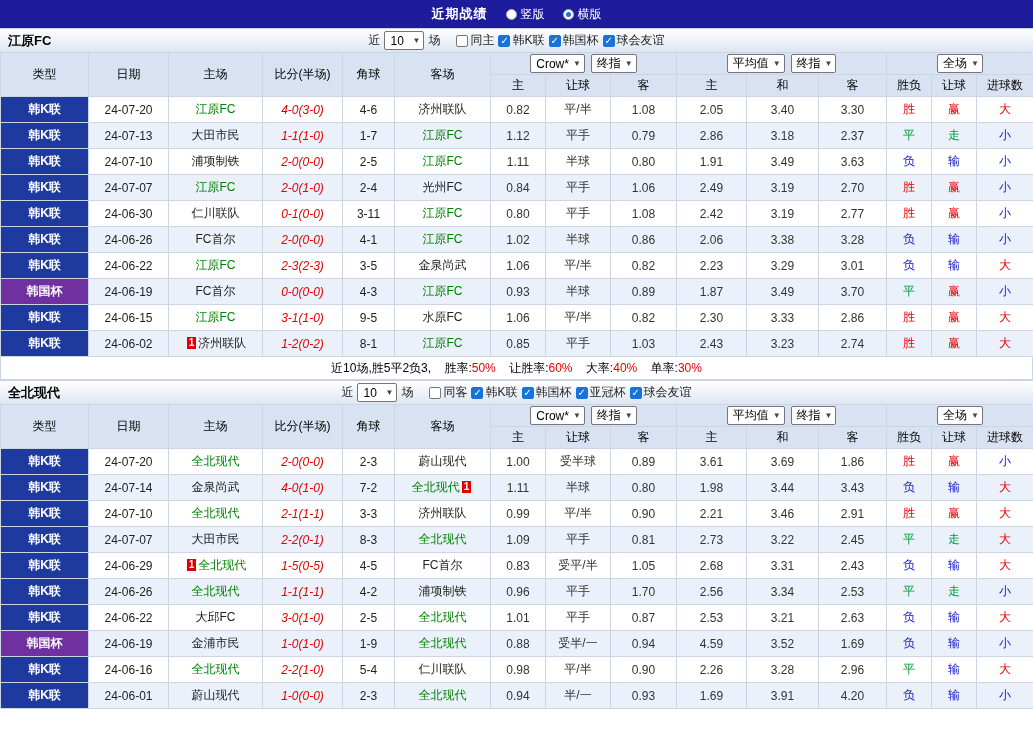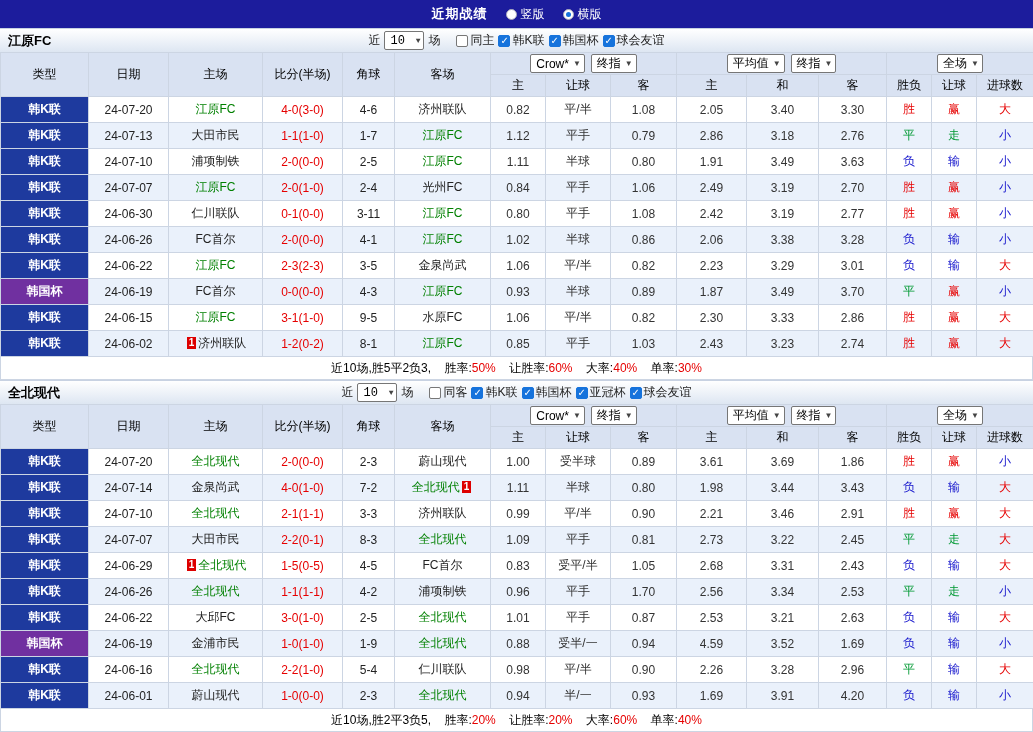--- a/index.html
+++ b/index.html
@@ -19,30 +19,30 @@
   .strip .team { position:absolute; left:8px; font-weight:bold; font-size:13px; color:#000; }
   .filter { margin:0 auto; display:flex; align-items:center; gap:4px; }
   .filter .gap { width:8px; }
   .chk { display:inline-flex; align-items:center; gap:2px; cursor:pointer; }
   .cb { width:12px; height:12px; border:1px solid #777; background:#fff; display:inline-block; position:relative; border-radius:2px; }
   .cb.checked { background:var(--accent-blue,#1673dc); border-color:var(--accent-blue,#1673dc); }
   .cb.checked::after { content:"\2713"; position:absolute; left:1px; top:-1px; color:#fff; font-size:10px; font-weight:bold; line-height:12px; }
   
   .sel { display:inline-flex; align-items:center; justify-content:space-between; gap:4px; border:1px solid #767676; border-radius:2px; background:#fff; height:19px; padding:0 3px 0 5px; cursor:pointer; font-size:12px; color:#000; }
   .sel .arr { font-size:8px; color:#444; }
-  .sel-count { min-width:40px;font-family:Liberation Mono, monospace; }
+  .sel-count { min-width:40px; }
   
   table { border-collapse:collapse; table-layout:fixed; width:1033px; }
   th, td { border:1px solid #ccd5e3; text-align:center; padding:0; white-space:nowrap; overflow:hidden; }
   thead th { background:var(--header-bg,#d9e2f2); font-weight:normal; color:#000; height:22px; }
   thead .selwrap { display:flex; align-items:center; justify-content:center; gap:6px; }
   tbody tr { height:26px; background:#fff; }
   tbody tr:nth-child(even) { background:var(--row-alt-bg,#eaf1fb); }
   td.type-cell { color:#fff; font-weight:bold; }
-  td.score { color:var(--score-red,#e60000); }
+  td.score { color:var(--score-red,#e60000);font-style:italic; }
   td.odds { color:#333; }
   .red-card { display:inline-block; background:#dd0000; color:#fff; font-size:10px; font-weight:bold; line-height:12px; height:12px; padding:0 2px; margin:0 2px; vertical-align:1px; }
   
   .summary { height:23px; line-height:22px; text-align:center; border:1px solid #ccd5e3; border-top:none; color:#000; }
   .summary .sl { margin-left:10px; }
   .summary .sv { color:var(--score-red,#e60000); }
 </style>
 </head>
 <body>
 
@@ -182,21 +182,21 @@
           <td>24-07-13</td>
           <td class="team"><span>大田市民</span></td>
           <td class="score">1-1(1-0)</td>
           <td>1-7</td>
           <td class="team"><span style="color: rgb(0, 128, 0);">江原FC</span></td>
           <td class="odds">1.12</td>
           <td class="odds">平手</td>
           <td class="odds">0.79</td>
           <td class="odds">2.86</td>
           <td class="odds">3.18</td>
-          <td class="odds">2.76</td>
+          <td class="odds">2.37</td>
           <td class="res" style="color: rgb(0, 153, 51);">平</td>
           <td class="res" style="color: rgb(0, 153, 51);">走</td>
           <td class="res" style="color: rgb(20, 20, 204);">小</td>
         </tr>
         <tr>
           <td class="type-cell" style="background: rgb(30, 58, 158);">韩K联</td>
           <td>24-07-10</td>
           <td class="team"><span>浦项制铁</span></td>
           <td class="score">2-0(0-0)</td>
           <td>2-5</td>
@@ -614,20 +614,13 @@
           <td class="odds">1.69</td>
           <td class="odds">3.91</td>
           <td class="odds">4.20</td>
           <td class="res" style="color: rgb(20, 20, 204);">负</td>
           <td class="res" style="color: rgb(20, 20, 204);">输</td>
           <td class="res" style="color: rgb(20, 20, 204);">小</td>
         </tr>
       </tbody>
   </table>
 
-  <div class="summary">
-    <span>近10场,胜2平3负5,</span>
-    <span class="sl">胜率:</span><span class="sv">20%</span>
-    <span class="sl">让胜率:</span><span class="sv">20%</span>
-    <span class="sl">大率:</span><span class="sv">60%</span>
-    <span class="sl">单率:</span><span class="sv">40%</span>
-  </div>
 </div>
 
 </body></html>

